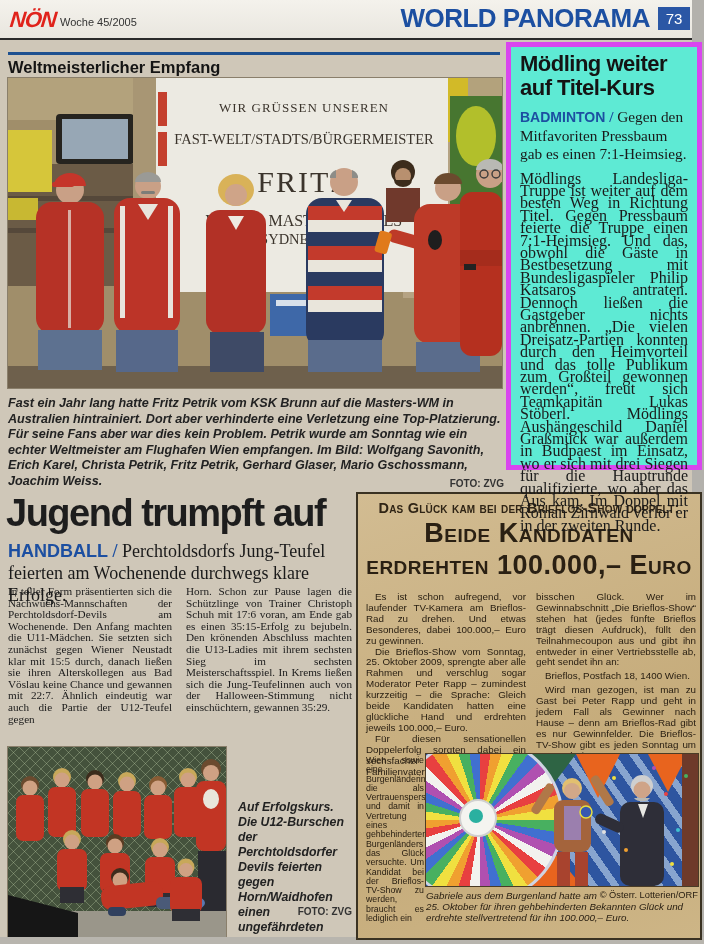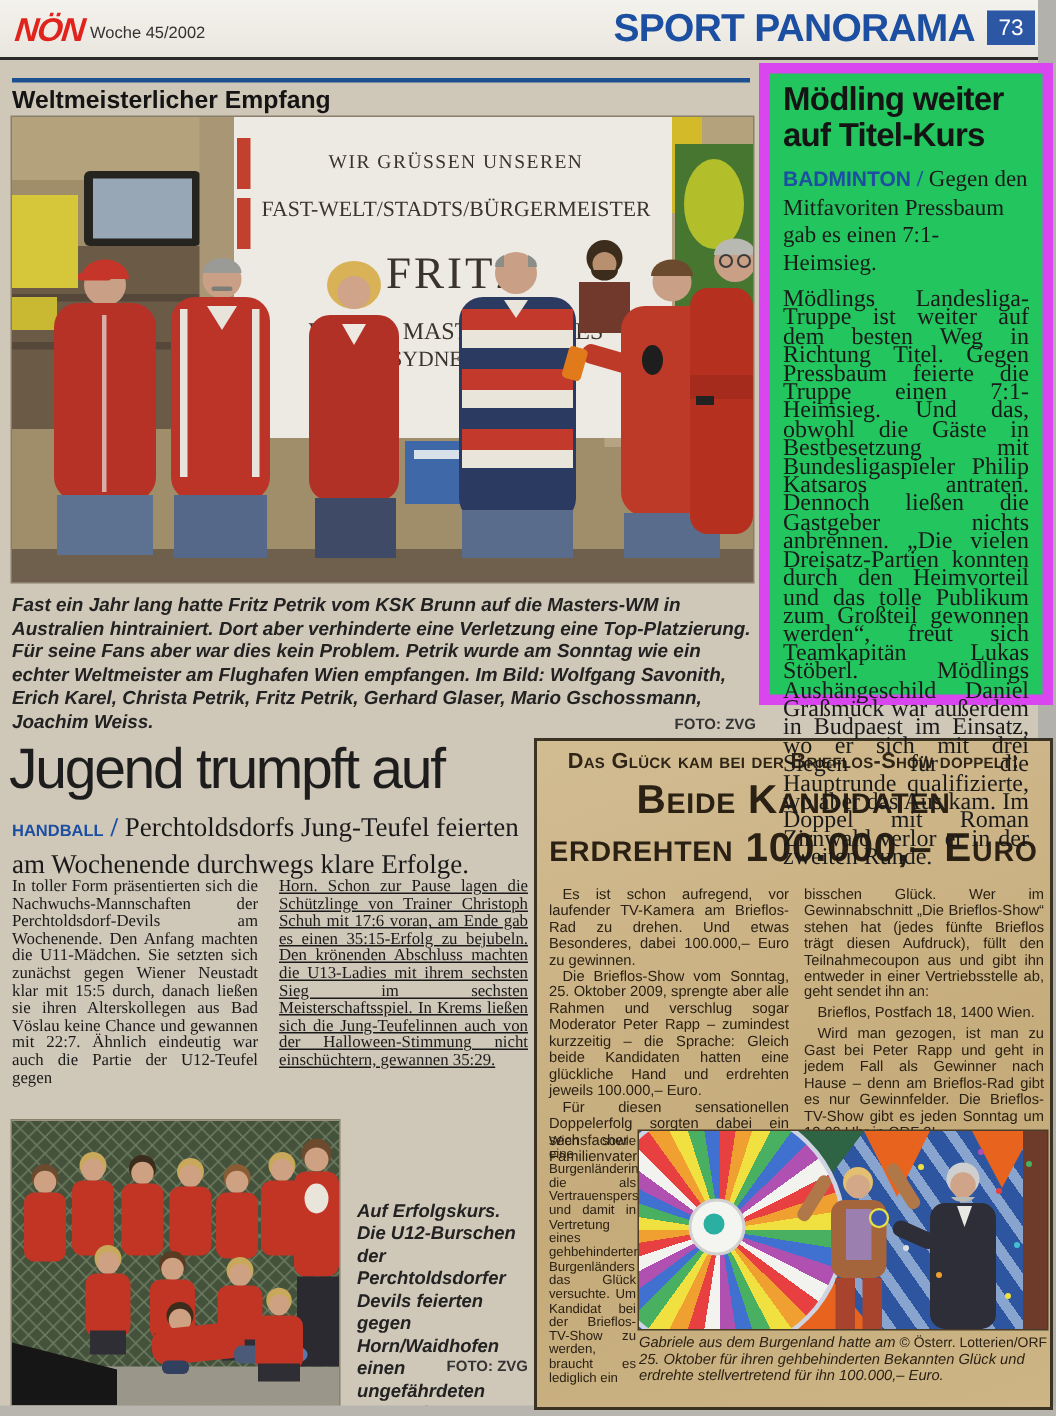--- a/index.html
+++ b/index.html
@@ -25,41 +25,41 @@
   
   .kicker-rule{left:8px;top:52px;width:492px;height:3px;background:#1d5090;}
   .kicker{left:8px;top:58px;font-size:16.5px;font-weight:bold;color:#141414;}
   .main-photo{left:8px;top:78px;width:494px;height:310px;background:#a08e6a;
               outline:1px solid #8a7f6b;}
   .main-caption{left:8px;top:396px;width:496px;font-size:12.6px;line-height:15.6px;
                 font-weight:bold;font-style:italic;color:#222;}
   .main-caption .credit{float:right;font-style:normal;font-size:10px;color:#333;margin-top:2px;}
 
   
-  .red-box{left:506px;top:42px;width:196px;height:428px;border:7px solid #d946ef;
-           background:#22c55e;box-sizing:border-box;padding:5px 9px;z-index:3;}
+  .red-box{left:506px;top:42px;width:196px;height:428px;border:5px solid #d946ef;
+           background:#5eead4;box-sizing:border-box;padding:5px 9px;z-index:3;}
   .bad-headline{font-size:22px;line-height:24px;font-weight:bold;color:#141414;
                 letter-spacing:-0.5px;}
   .bad-lead{margin-top:8px;font-family:"Liberation Serif",serif;font-size:15.3px;
             line-height:18.5px;color:#1a1a1a;}
   .tag{color:#1c4fa1;font-family:"Liberation Sans",sans-serif;font-weight:bold;font-size:14px;}
   .tag-slash{color:#1c4fa1;font-weight:bold;}
   .bad-body{margin-top:9px;font-family:"Liberation Serif",serif;font-size:16px;
             line-height:12.4px;text-align:justify;color:#1a1a1a;}
 
   
-  .hb-headline{left:6px;top:492px;font-size:38px;font-weight:normal;color:#1d1d1d;
+  .hb-headline{left:6px;top:492px;font-size:38px;font-weight:bold;color:#1d1d1d;
                letter-spacing:-1.5px;}
   .hb-lead{left:8px;top:540px;width:346px;font-family:"Liberation Serif",serif;
            font-size:18px;line-height:22px;color:#1a1a1a;}
-  .hb-lead .tag{font-size:11px;}
+  .hb-lead .tag{font-size:18px;}
   .hb-col{top:586px;width:164px;font-family:"Liberation Serif",serif;font-size:11.2px;
           line-height:11.6px;text-align:justify;color:#1a1a1a;position:absolute;}
   .hb-col1{left:8px;}
-  .hb-col2{left:186px;width:166px;text-decoration:underline;}
+  .hb-col2{left:186px;width:166px;}
   .kids-photo{left:8px;top:747px;width:218px;height:190px;outline:1px solid #8a7f6b;}
   .kids-caption{left:238px;top:800px;width:114px;font-size:12.3px;line-height:15px;
                 font-weight:bold;font-style:italic;color:#222;}
   .kids-credit{left:238px;top:906px;width:114px;text-align:right;font-size:10px;
                font-weight:bold;color:#333;}
 
   
   .bl-box{left:356px;top:492px;width:346px;height:448px;box-sizing:border-box;
           border:2px solid #3a3222;background:linear-gradient(160deg,#d2bc92,#c5ab7a 60%,#cdb586);
           z-index:2;}
@@ -95,22 +95,22 @@
               font-style:italic;color:#2a2013;position:absolute;}
   .bl-caption .credit{float:right;font-style:normal;font-size:9.3px;}
 </style>
 </head>
 <body>
 
 <div>
 
   <div class="abs masthead">
     <div class="abs non-logo">NÖN</div>
-    <div class="abs issue">Woche 45/2002</div>
-    <div class="section-title">SPORT PANORAMA</div>
+    <div class="abs issue">Woche 45/2005</div>
+    <div class="section-title">WORLD PANORAMA</div>
     <div class="page-badge">73</div>
   </div>
 
   <div class="abs kicker-rule"></div>
   <div class="abs kicker">Weltmeisterlicher Empfang</div>
 
   <svg class="abs main-photo" viewBox="0 0 494 310" xmlns="http://www.w3.org/2000/svg">
 
     <rect x="0" y="0" width="494" height="310" fill="#a08e6a"></rect>
     <rect x="0" y="0" width="494" height="42" fill="#b3a27c"></rect>

